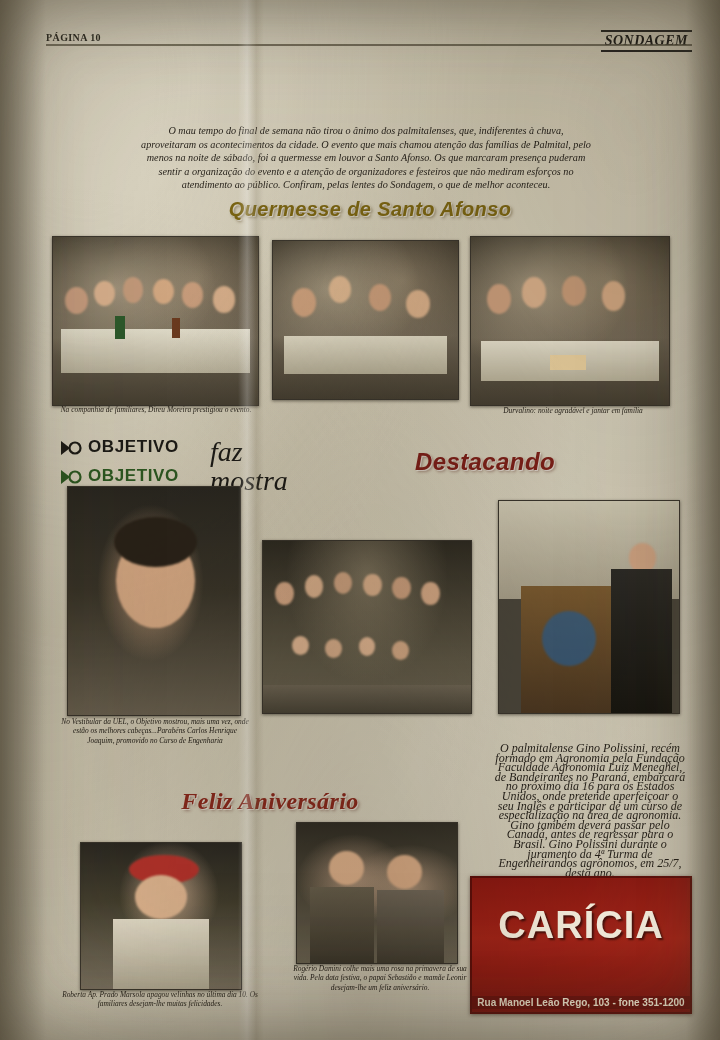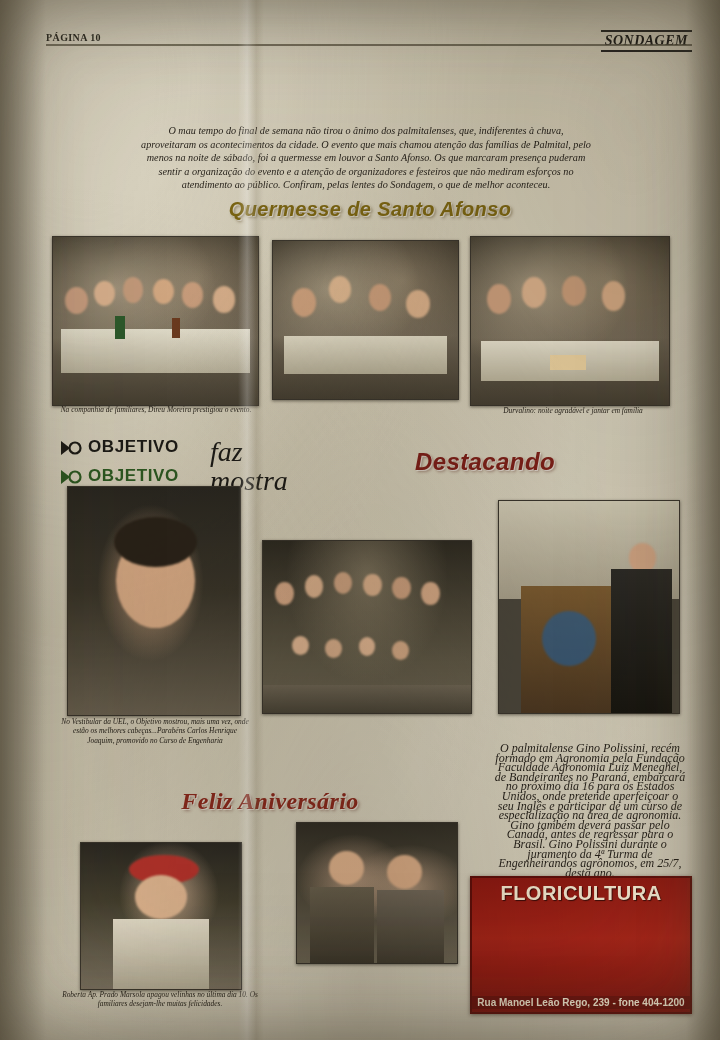--- a/index.html
+++ b/index.html
@@ -461,24 +461,25 @@
   <div class="cap" style="left:62px; top:990px; width:196px;">Roberta Ap. Prado Marsola apagou velinhas no última dia 10. Os familiares desejam-lhe muitas felicidades.</div>
 
   <div class="photo" style="left:296px; top:822px; width:160px; height:140px;">
     <div class="scene s-two">
       <div class="blob" style="left:20%; top:20%; width:22%; height:24%; background:#e0b48e;"></div>
       <div class="blob" style="left:56%; top:23%; width:22%; height:24%; background:#d9ac87;"></div>
       <div class="bar" style="left:8%; top:46%; width:40%; height:54%; background:linear-gradient(180deg,#6c6350,#413b2e);"></div>
       <div class="bar" style="left:50%; top:48%; width:42%; height:52%; background:linear-gradient(180deg,#73695a,#453f31);"></div>
     </div>
   </div>
+  <div class="cap" style="left:290px; top:964px; width:180px;">Rogério Damini colhe mais uma rosa na primavera de sua vida. Pela data festiva, o papai Sebastião e mamãe Leonir desejam-lhe um feliz aniversário.</div>
 
   <div class="ad">
-    <div class="ad-line1">FLORICULTURA</div>
-    <div class="ad-addr">Rua Manoel Leão Rego, 239 - fone 404-1200</div>
+    <div class="ad-line2">CARÍCIA</div>
+    <div class="ad-addr">Rua Manoel Leão Rego, 103 - fone 351-1200</div>
   </div>
 
   <div class="fold"></div>
   <div class="grain"></div>
   <div class="edge-left"></div>
   <div class="edge-right"></div>
   <div class="vignette"></div>
 </div>
 
 </body></html>

